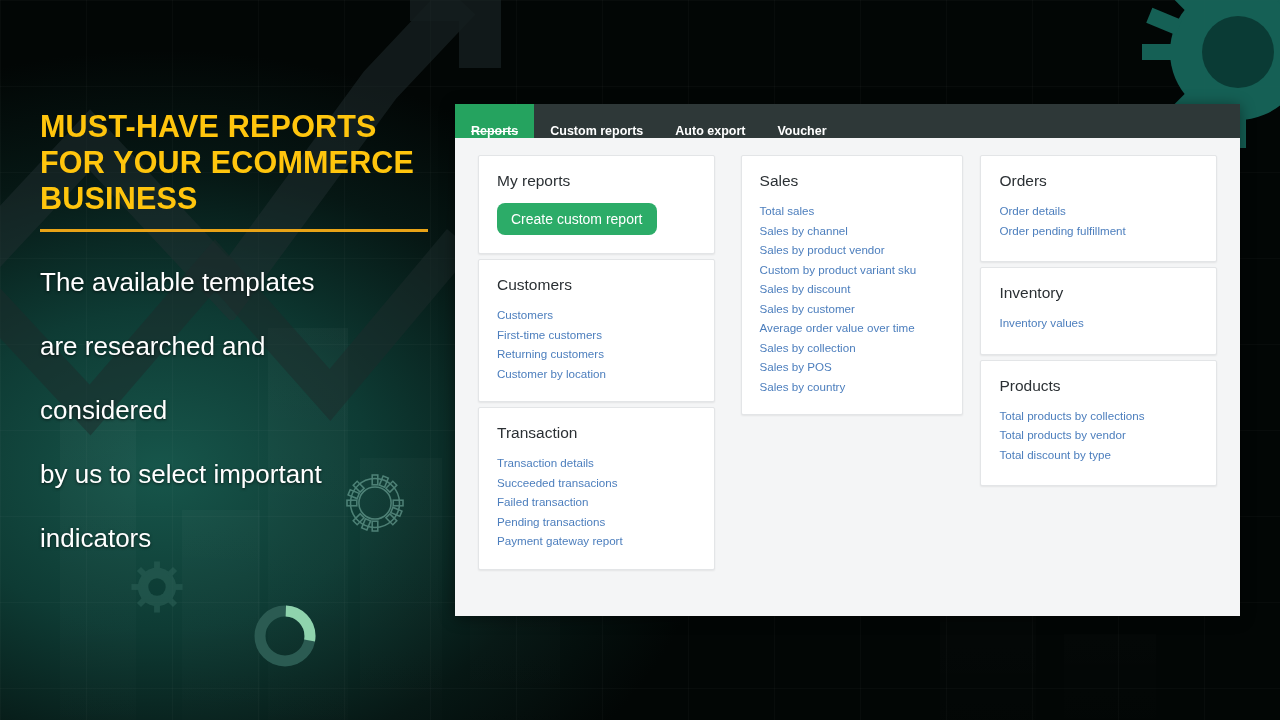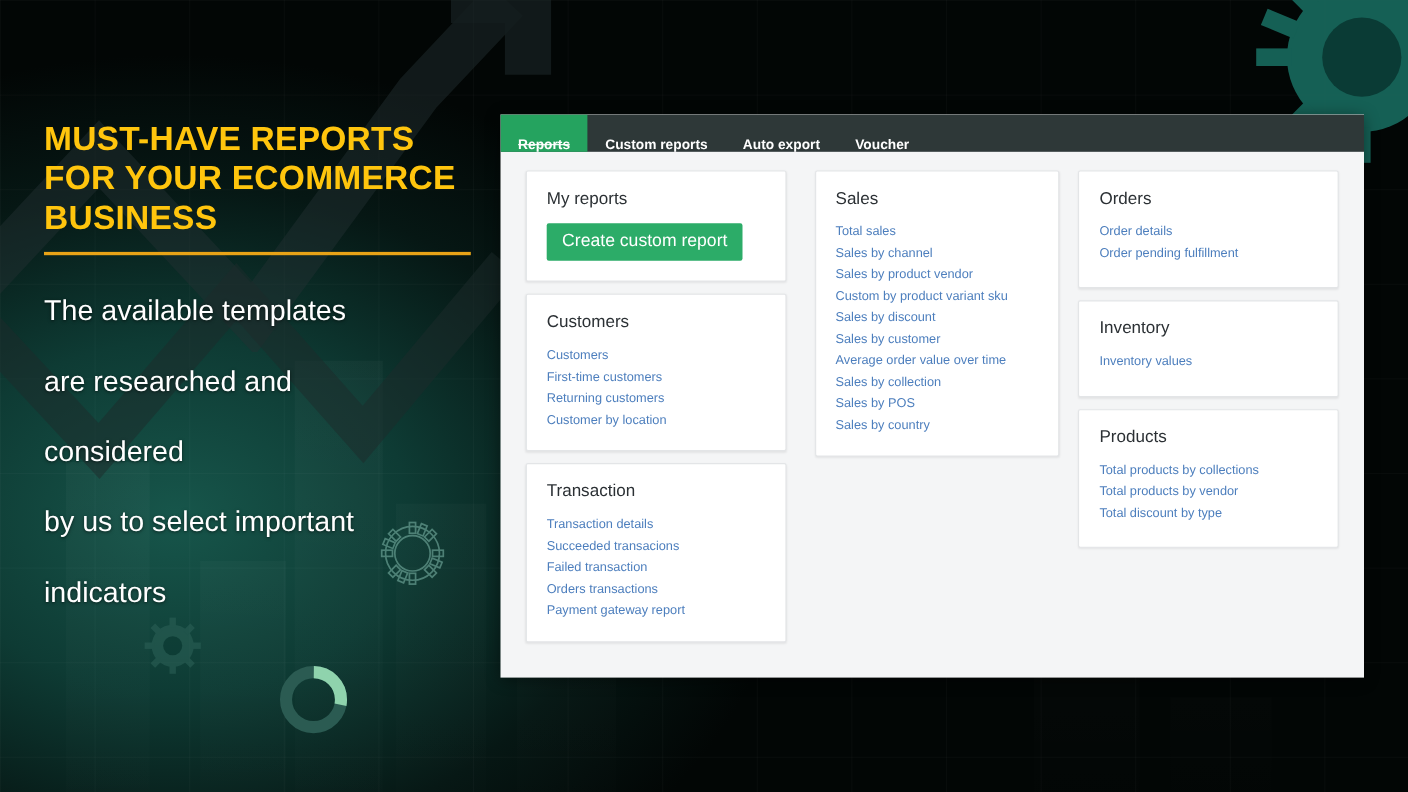--- a/index.html
+++ b/index.html
@@ -140,21 +140,21 @@
     height: 478px;
     padding: 17px 23px;
     display: flex;
     gap: 8px;
     align-items: flex-start;
   }
 
   .col-cards {
     display: flex;
     flex-direction: column;
-    gap: 11px;
+    gap: 5px;
   }
 
   .col-a { width: 242px; }
   .col-b { width: 238px; margin-left: 8px; padding-left: 10px; }
   .col-c { width: 242px; margin-left: 9px; }
 
   .card {
     background: #FFFFFF;
     border: 1px solid #E3E5E7;
     border-radius: 2px;
@@ -178,24 +178,24 @@
     line-height: 19.5px;
     color: #4C7EBD;
     cursor: pointer;
     white-space: nowrap;
   }
 
   .btn-primary {
     display: inline-block;
     background: #2CAC68;
     color: #FFFFFF;
-    font-size: 16px;
+    font-size: 14px;
     padding: 8px 14px;
     border: none;
-    border-radius: 2px;
+    border-radius: 8px;
     cursor: pointer;
     font-family: "Liberation Sans", sans-serif;
   }
 
   .spacer-3 { height: 3px; }
 </style>
 </head>
 <body>
 
 <div id="stage">
@@ -333,21 +333,21 @@
             <li>Customer by location</li>
           </ul>
         </div>
 
         <div class="card">
           <div class="card-title">Transaction</div>
           <ul class="link-list">
             <li>Transaction details</li>
             <li>Succeeded transacions</li>
             <li>Failed transaction</li>
-            <li>Orders transactions</li>
+            <li>Pending transactions</li>
             <li>Payment gateway report</li>
           </ul>
         </div>
 
       </div>
 
       <div class="col-cards col-b">
         <div class="card">
           <div class="card-title">Sales</div>
           <ul class="link-list">

